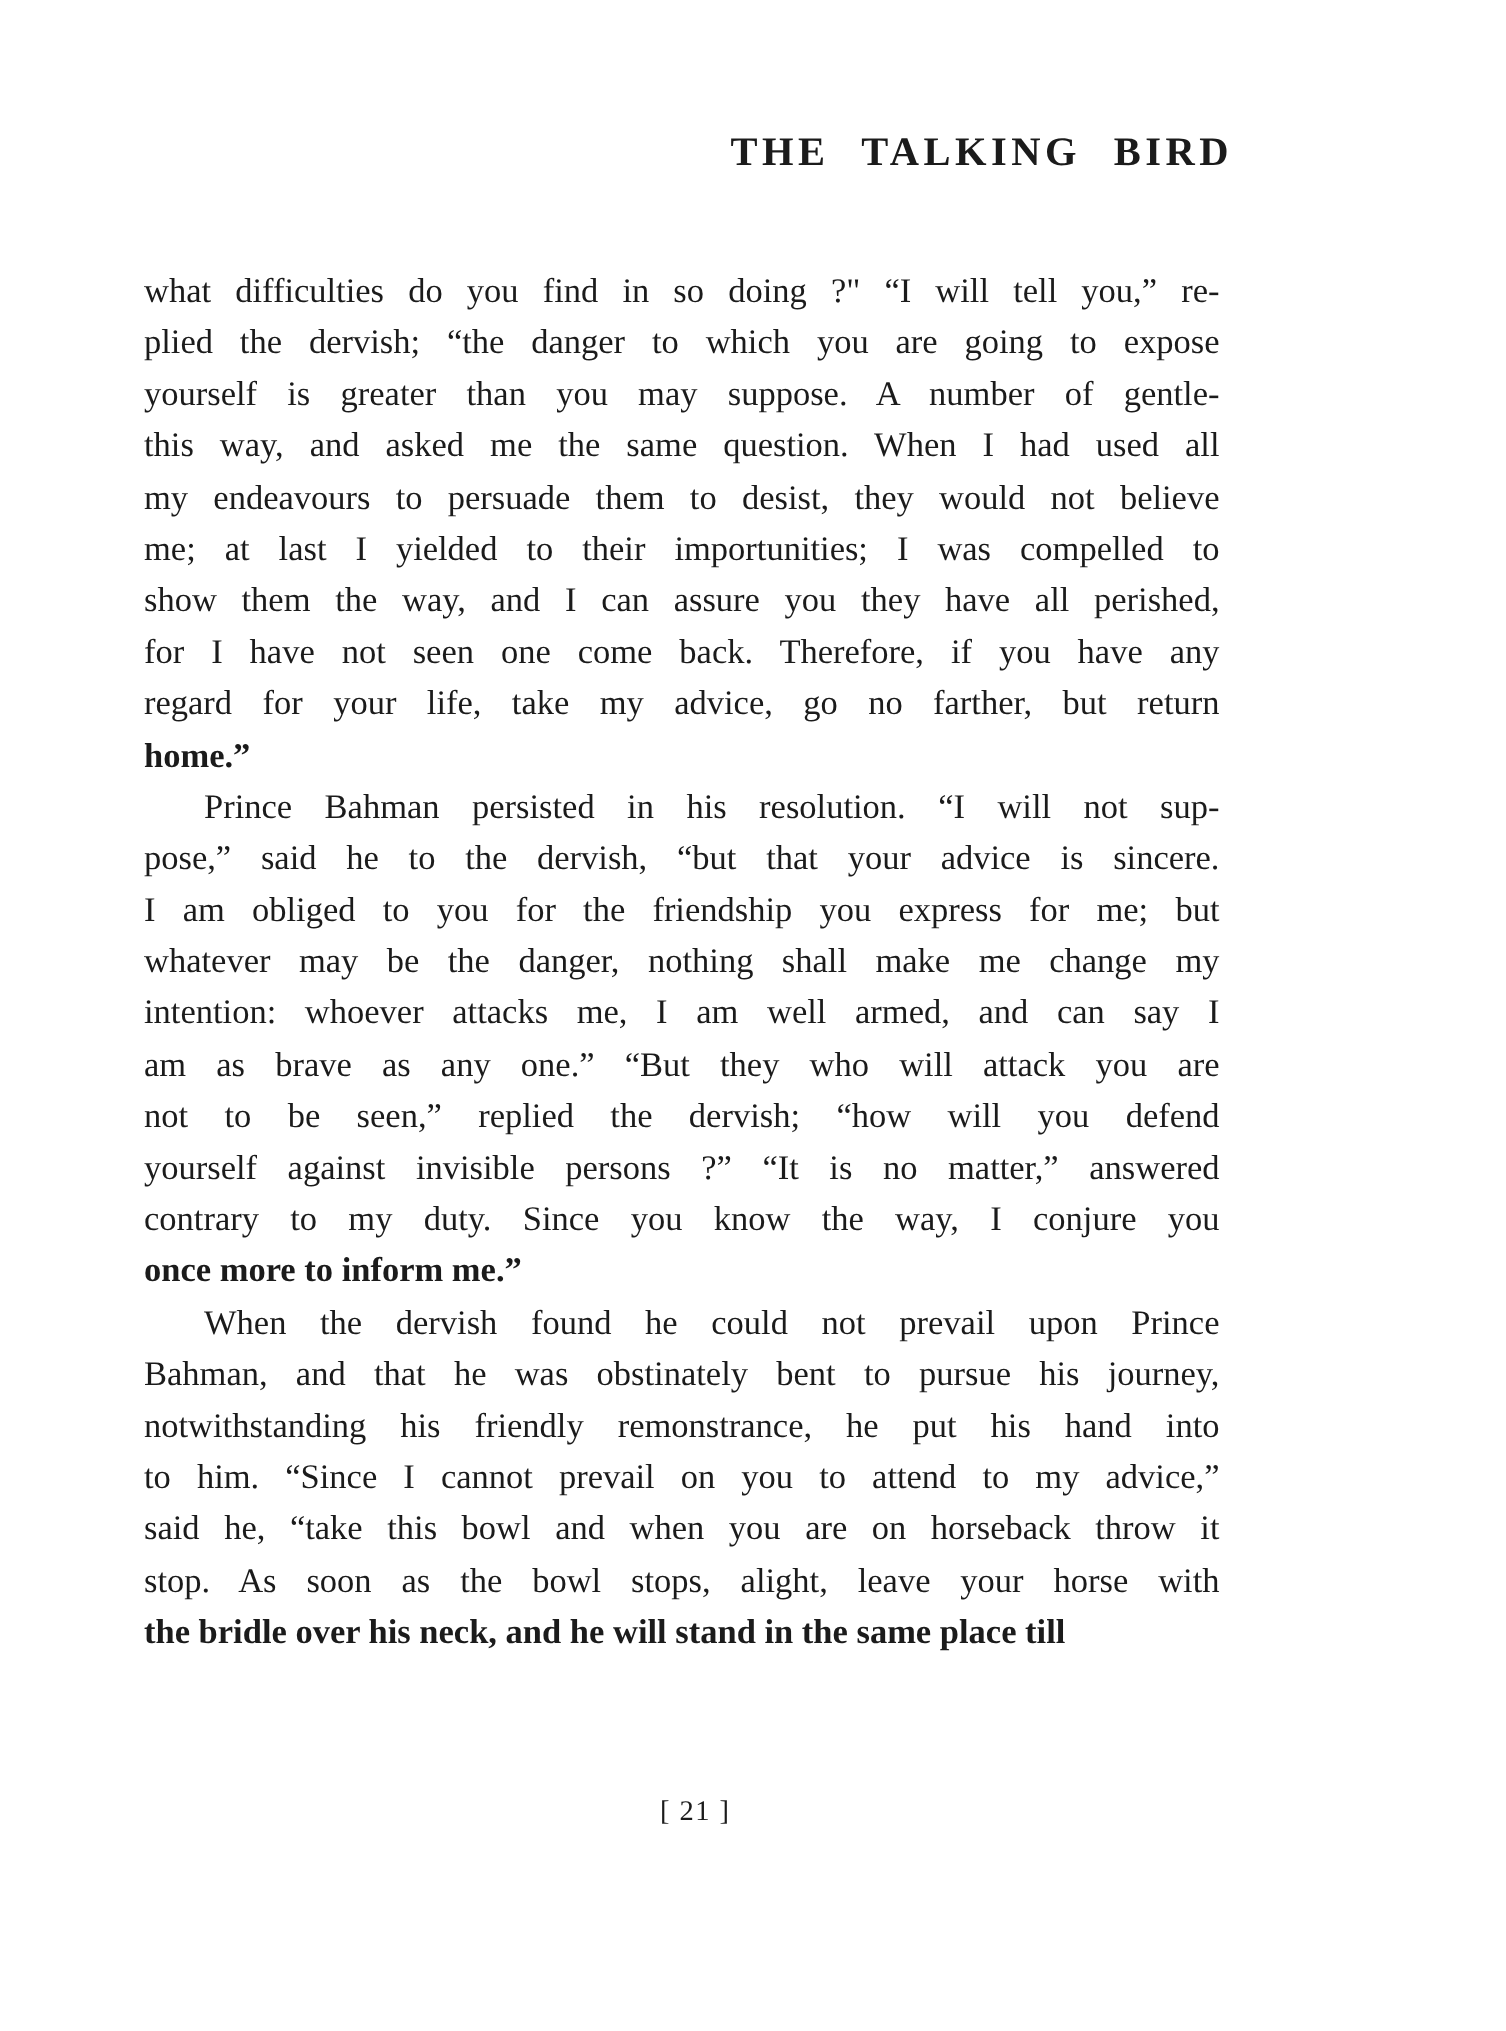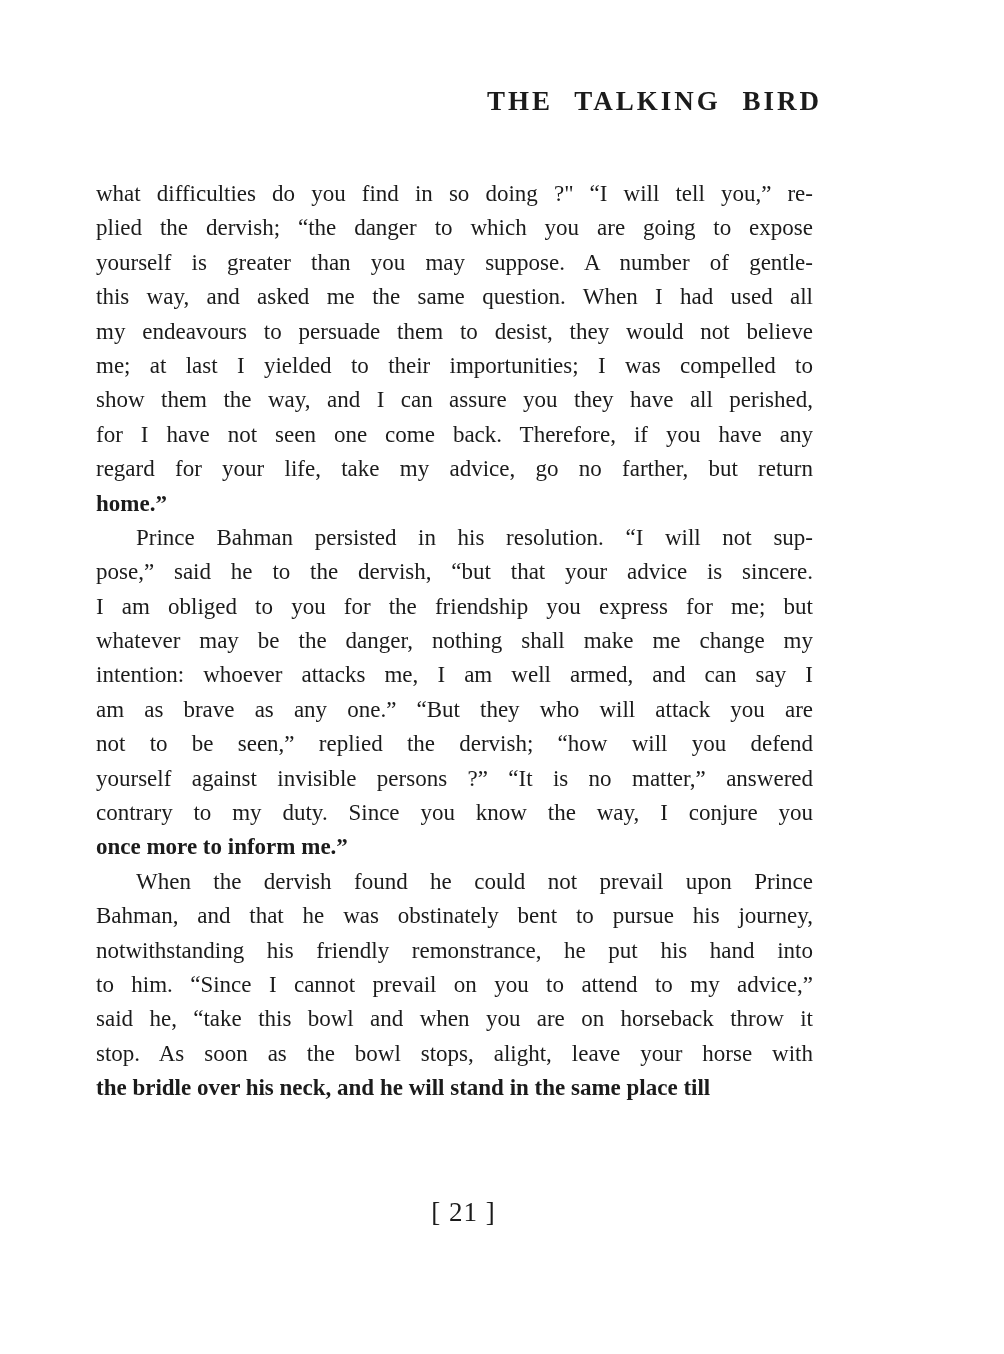--- a/index.html
+++ b/index.html
@@ -53,21 +53,21 @@
   .line.para-end {
     text-align-last: left;
     font-weight: bold;
   }
   .folio {
     position: absolute;
     top: 1197px;
     left: 105px;
     width: 717px;
     text-align: center;
-    font-size: 27px;
+    font-size: 19px;
     letter-spacing: 1px;
   }
 </style>
 </head>
 <body>
 
 <div class="page">
   <div class="headline">THE TALKING BIRD</div>
 
   <div class="text-block">

